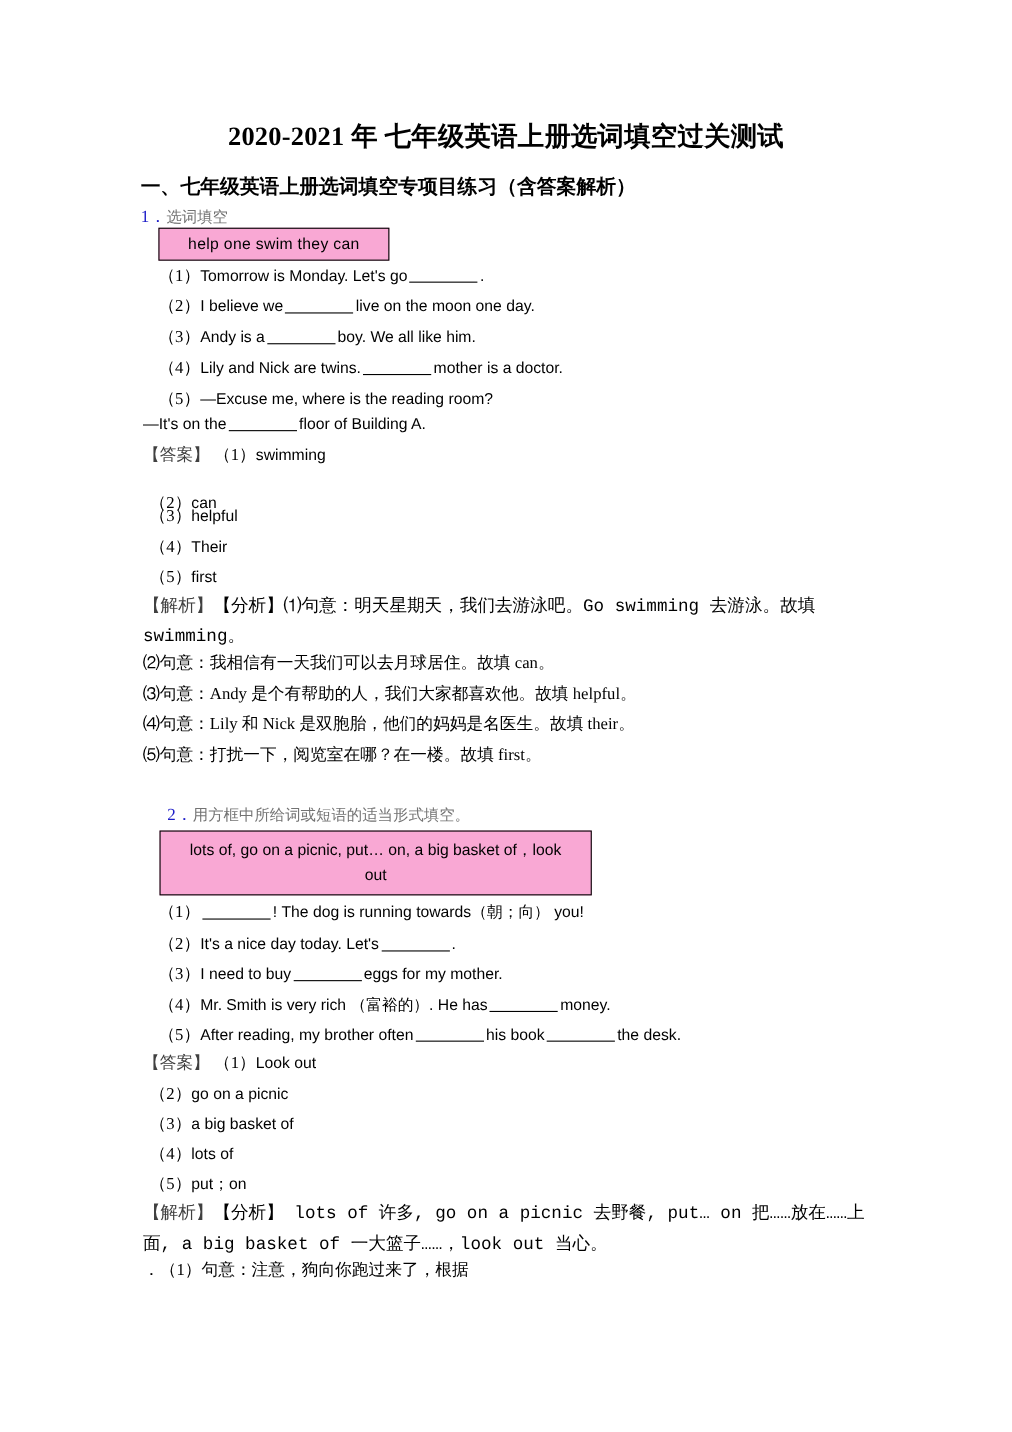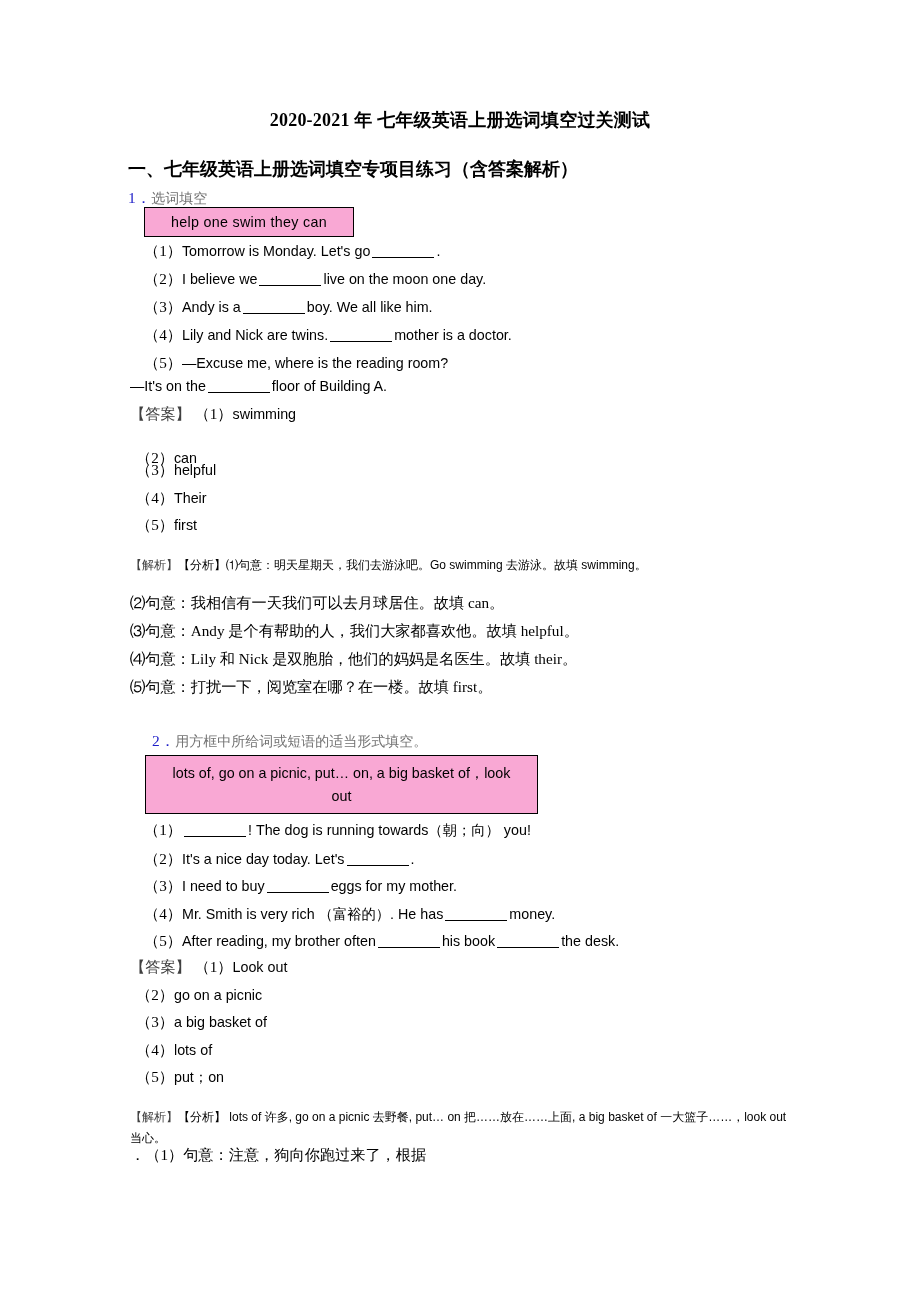--- a/index.html
+++ b/index.html
@@ -24,21 +24,21 @@
   }
 
   
   .doc-title {
     position: absolute;
     top: 108px;
     left: 0;
     width: 920px;
     text-align: center;
     font-family: "Liberation Serif", "DejaVu Serif", serif;
-    font-size: 18px;
+    font-size: 24px;
     font-weight: bold;
     letter-spacing: 0.2px;
     color: #000;
     white-space: nowrap;
   }
 
   
   .section-heading {
     position: absolute;
     top: 157px;
@@ -115,26 +115,25 @@
     border-bottom: 1.4px solid #000;
     width: 62px;
     height: 0.95em;
     vertical-align: -2px;
     margin: 0 2px;
   }
 
   
   .para {
     position: absolute;
-    font-family: Liberation Sans, sans-serif;
-    font-size: 12px;
+    font-family: Liberation Mono, monospace;
+    font-size: 16px;
     line-height: 1.72;
     color: #000;
     white-space: normal;
-    margin-top: 17px;
   }
 </style>
 </head>
 <body>
 
 <div class="page">
 
   <div class="doc-title">2020-2021 年  七年级英语上册选词填空过关测试</div>
 
   <div class="section-heading">一、七年级英语上册选词填空专项目练习（含答案解析）</div>

